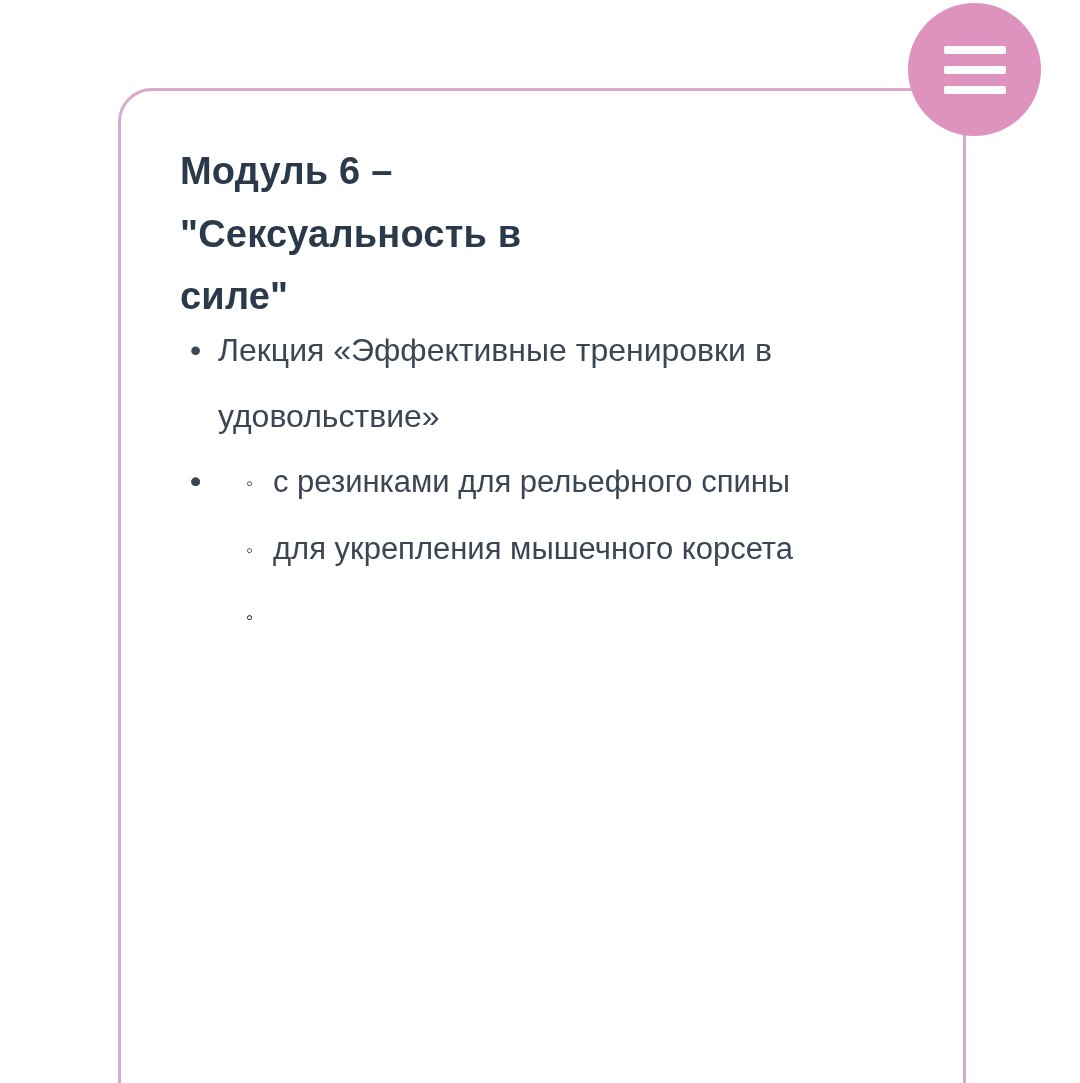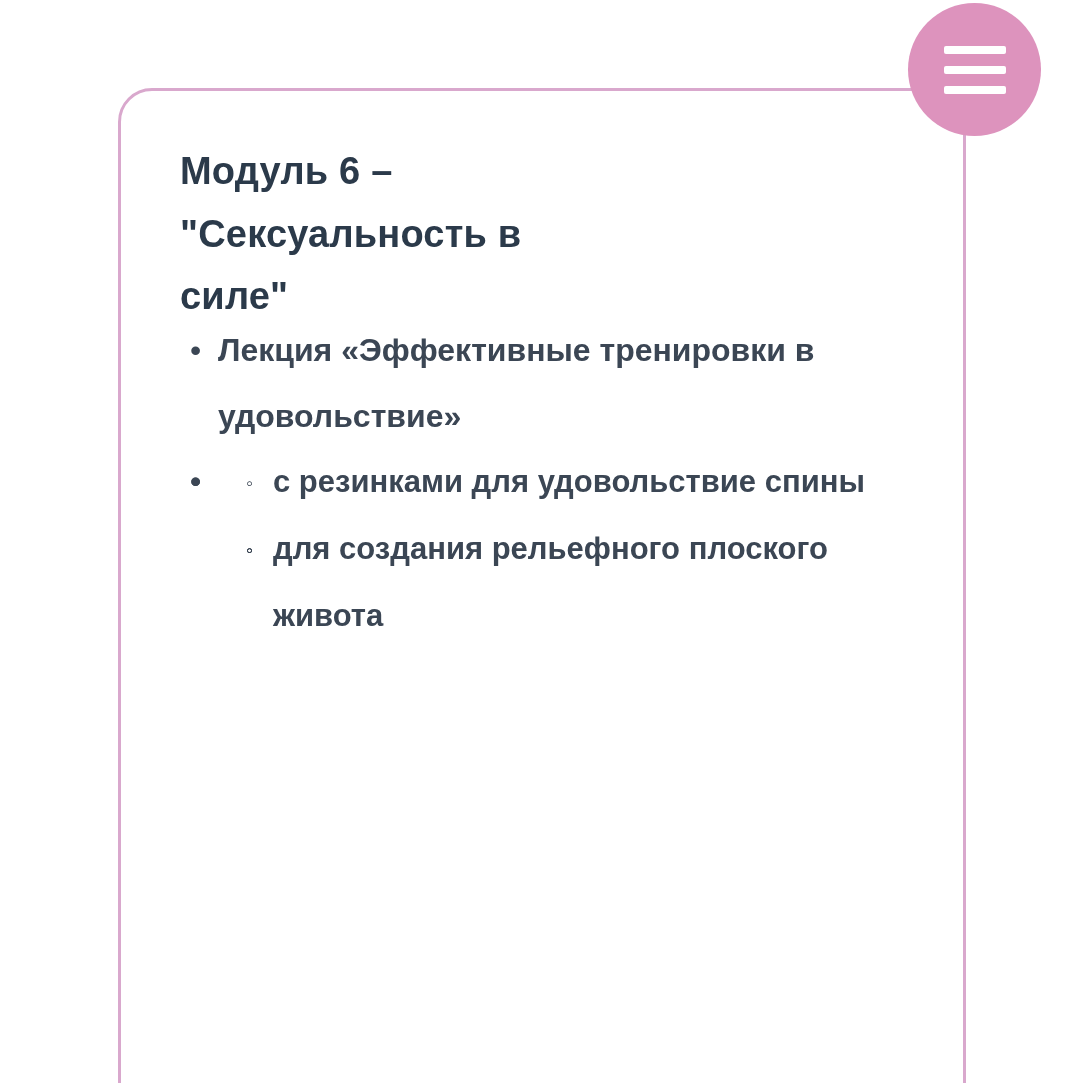--- a/index.html
+++ b/index.html
@@ -115,21 +115,21 @@
   }
   ul.level2 > li.sub-item > .marker {
     position: absolute;
     left: 28px;
     top: 0;
     font-size: 20px;
     line-height: 3.4;
     color: #3b4654;
   }
 
-  .text-span { display: inline; font-weight: bold; }
+  .text-span { display: inline; }
 </style>
 </head>
 <body>
 
 <div class="page">
 
   <div class="card"></div>
 
   <div class="menu-button">
     <span class="bar"></span>
@@ -151,30 +151,30 @@
       <li class="bullet-item">
         <span class="marker">•</span>
       </li>
 
       <li class="bullet-item">
         <span class="marker">•</span>
 
         <ul class="level2">
           <li class="sub-item">
             <span class="marker">◦</span>
-            <span class="text-span">с резинками для удовольствие спины</span>
+            <span class="text-span">с резинками для рельефного спины</span>
+          </li>
+          <li class="sub-item">
+            <span class="marker">◦</span>
+            <span class="text-span">для укрепления мышечного корсета</span>
           </li>
           <li class="sub-item">
             <span class="marker">◦</span>
           </li>
           <li class="sub-item">
             <span class="marker">◦</span>
-          </li>
-          <li class="sub-item">
-            <span class="marker">◦</span>
-            <span class="text-span">для создания рельефного плоского живота</span>
           </li>
         </ul>
       </li>
 
     </ul>
   </div>
 </div>
 
 </body></html>

